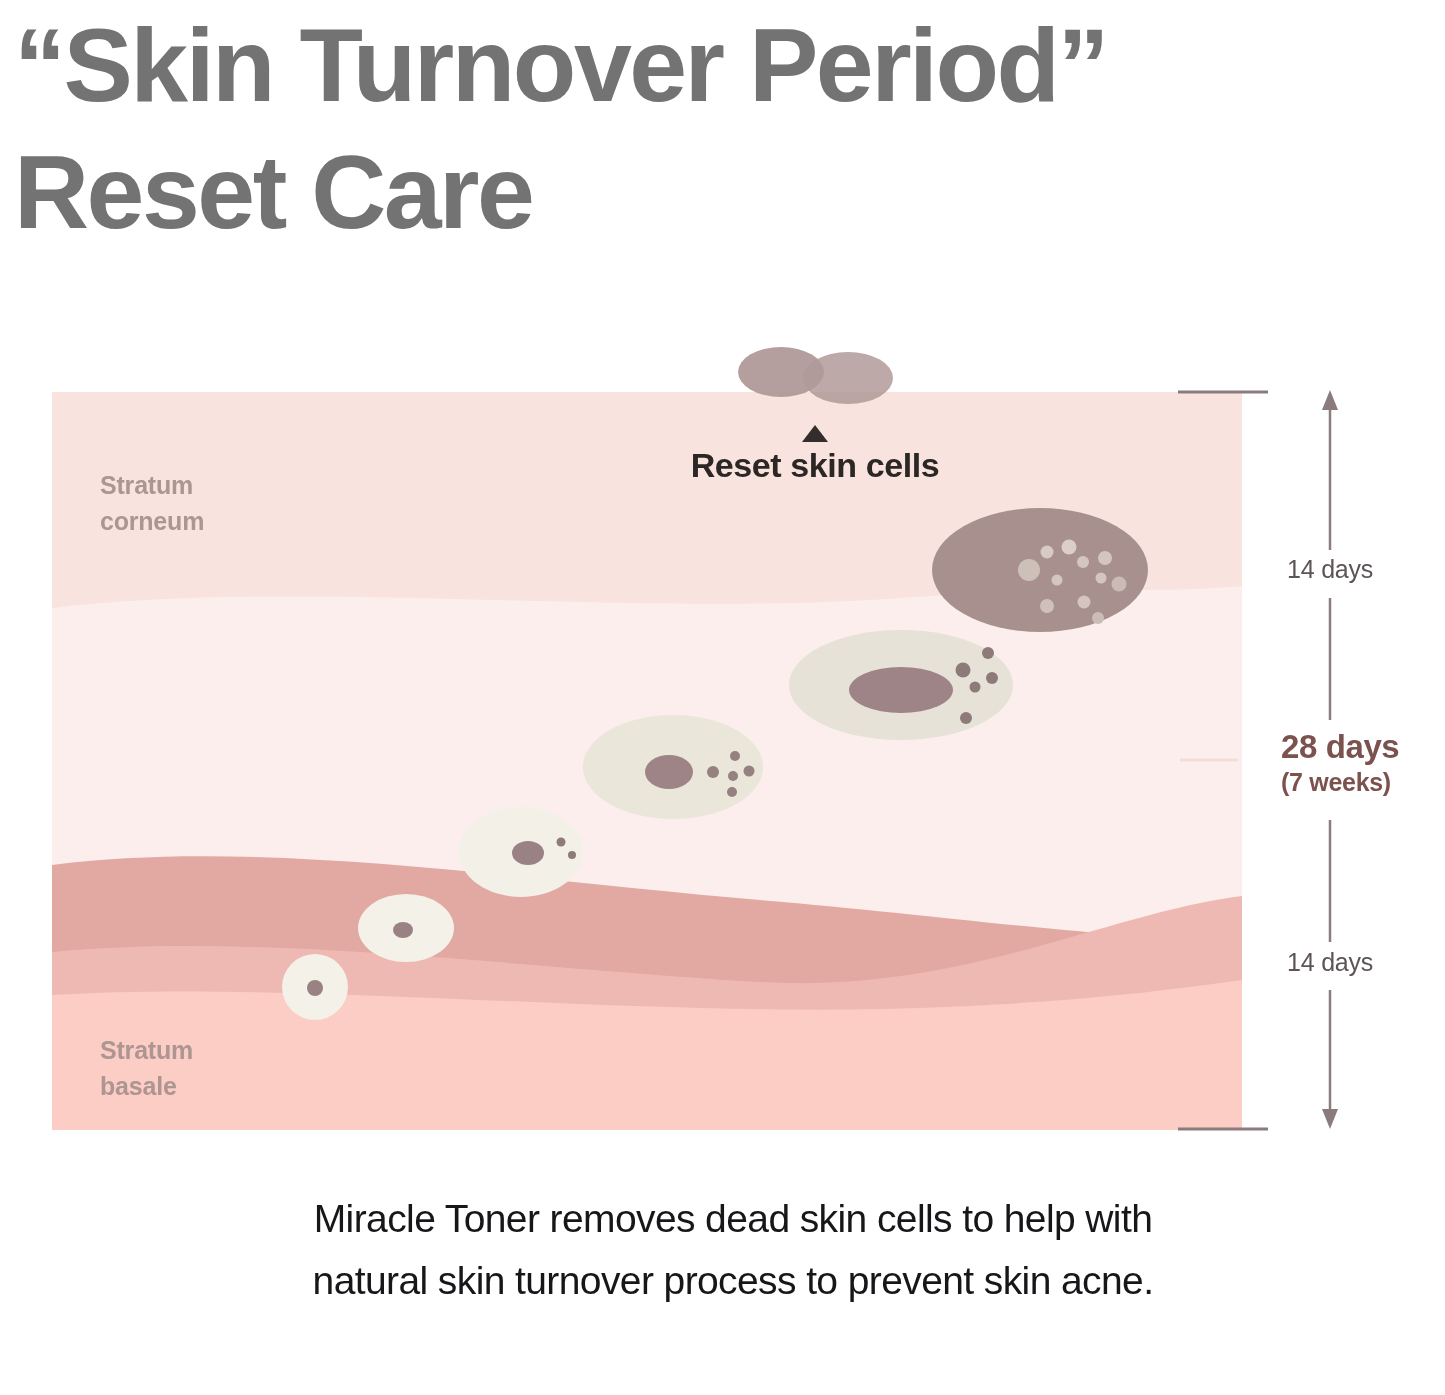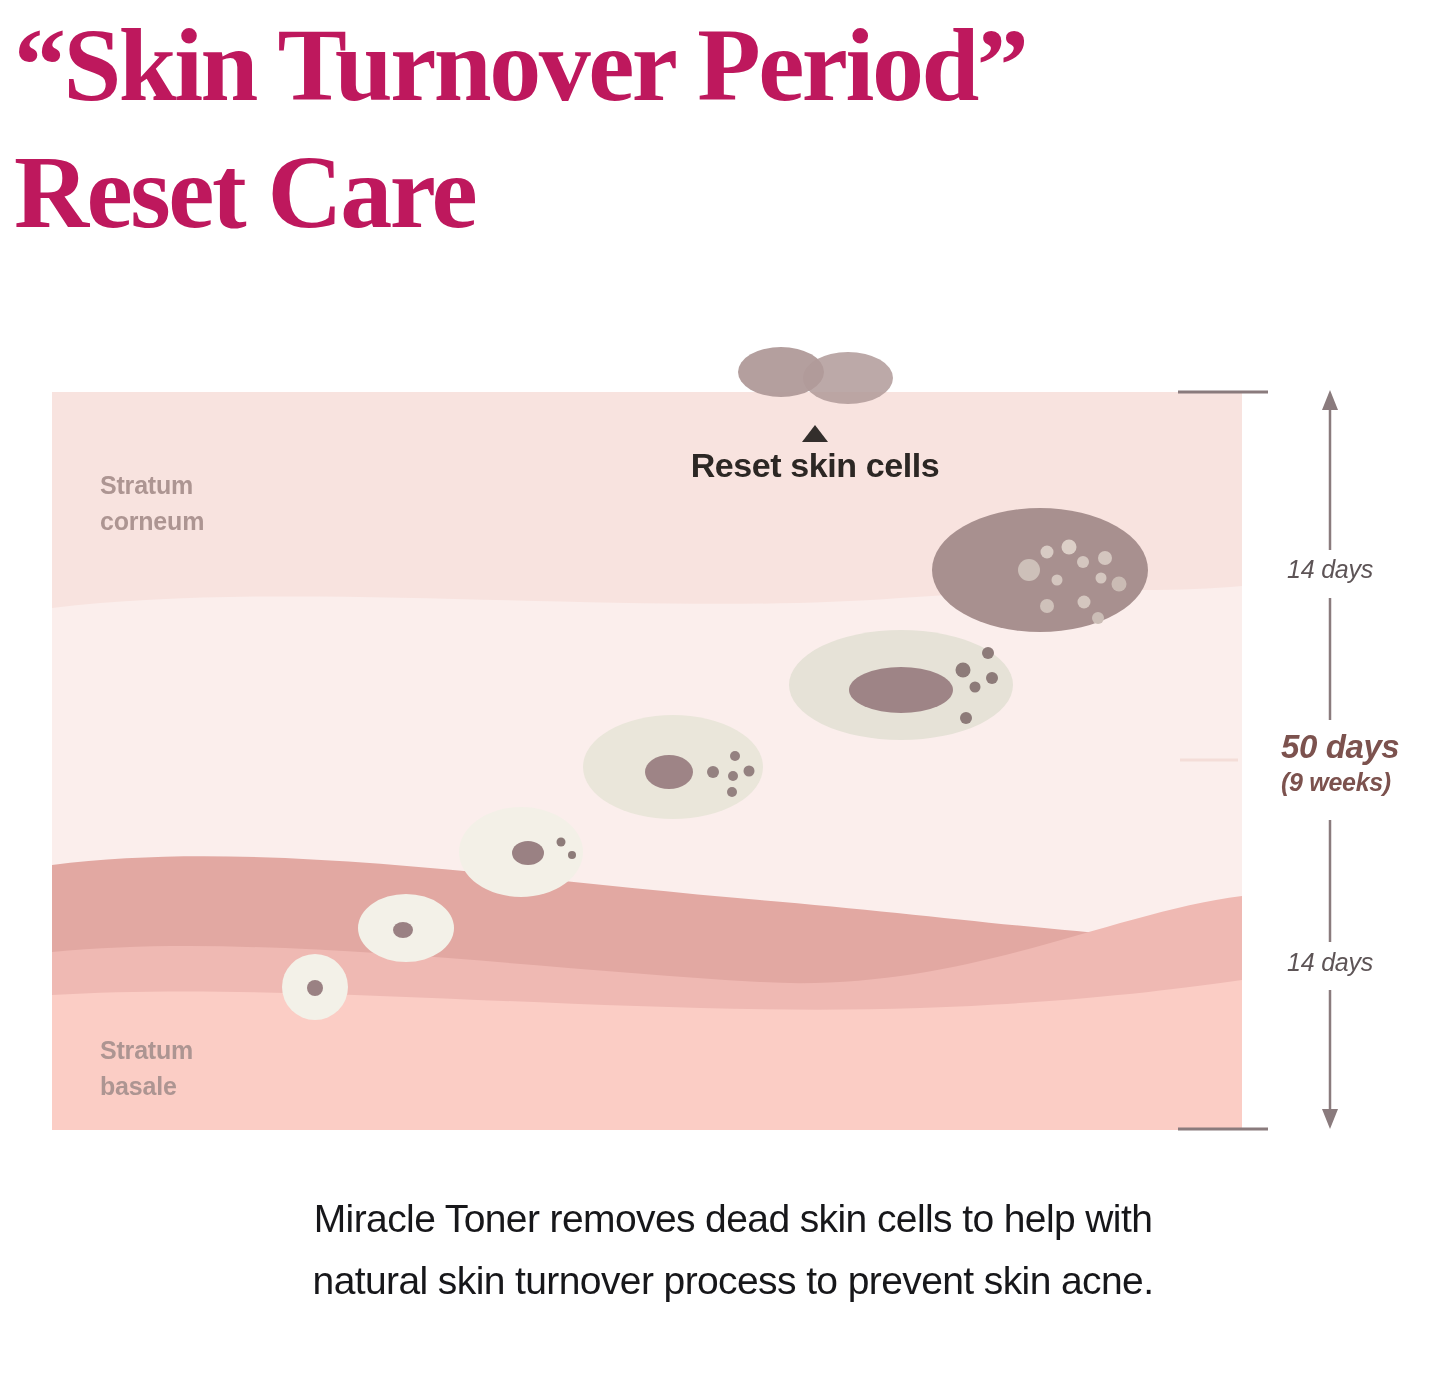--- a/index.html
+++ b/index.html
@@ -14,26 +14,26 @@
     font-family: "Liberation Sans", sans-serif;
     overflow: hidden;
   }
 
   
   #headline {
     position: absolute;
     left: 14px;
     top: 2px;
     width: 1400px;
-    font-family: Liberation Serif, serif;
+    font-family: Liberation Sans, sans-serif;
     font-weight: bold;
     font-size: 104px;
     line-height: 1.22;
     letter-spacing: -2.5px;
-    color: #be185d;
+    color: #737373;
     white-space: pre-line;
   }
 
   
   #diagram-wrap {
     position: absolute;
     left: 0;
     top: 340px;
     width: 1445px;
     height: 810px;
@@ -84,21 +84,20 @@
   #callout-dead { left: 690px; top: 85px; width: 250px; }
   #callout-skin { left: 238px; top: 693px; width: 165px; }
 
   
   #timeline {
     position: absolute;
     left: 1175px;
     top: 380px;
     width: 270px;
     height: 760px;
-    font-style: italic;
   }
   #timeline svg { position: absolute; left: 0; top: 0; }
   .tl-label {
     position: absolute;
     font-family: "Liberation Sans", sans-serif;
     white-space: pre-line;
   }
   .tl-light {
     font-size: 25px;
     color: #5d5456;
@@ -254,21 +253,21 @@
 
     <line x1="155" y1="440" x2="155" y2="562" stroke="#8a7b7d" stroke-width="2.5"></line>
 
     <line x1="155" y1="610" x2="155" y2="735" stroke="#8a7b7d" stroke-width="2.5"></line>
 
     <polygon points="155,749 147,729 163,729" fill="#8a7b7d"></polygon>
   </svg>
 
   <div class="tl-label tl-light" id="tl-14a">14 days</div>
 
-  <div class="tl-label tl-strong-1" id="tl-28">50 days</div>
-
-  <div class="tl-label tl-strong-2" id="tl-28b">(9 weeks)</div>
+  <div class="tl-label tl-strong-1" id="tl-28">28 days</div>
+
+  <div class="tl-label tl-strong-2" id="tl-28b">(7 weeks)</div>
 
   <div class="tl-label tl-light" id="tl-14b">14 days</div>
 </div>
 
 <div id="caption">Miracle Toner removes dead skin cells to help with
 natural skin turnover process to prevent skin acne.</div>
 
 </body></html>

